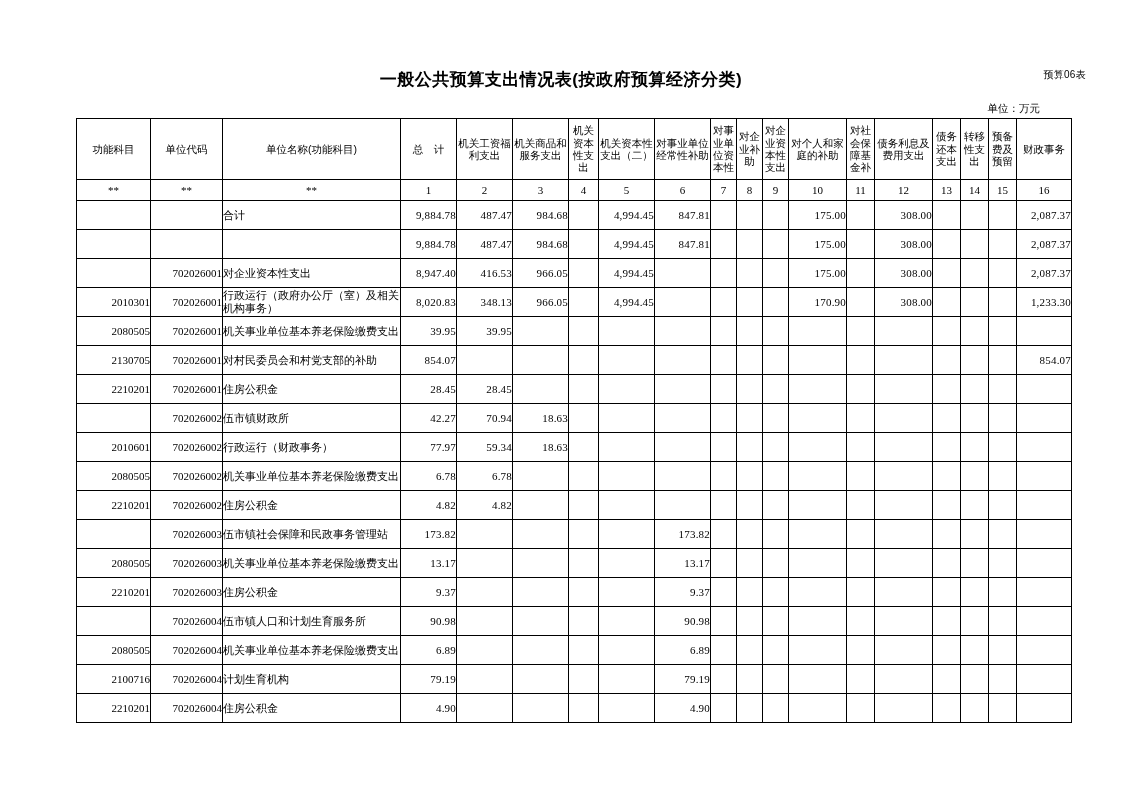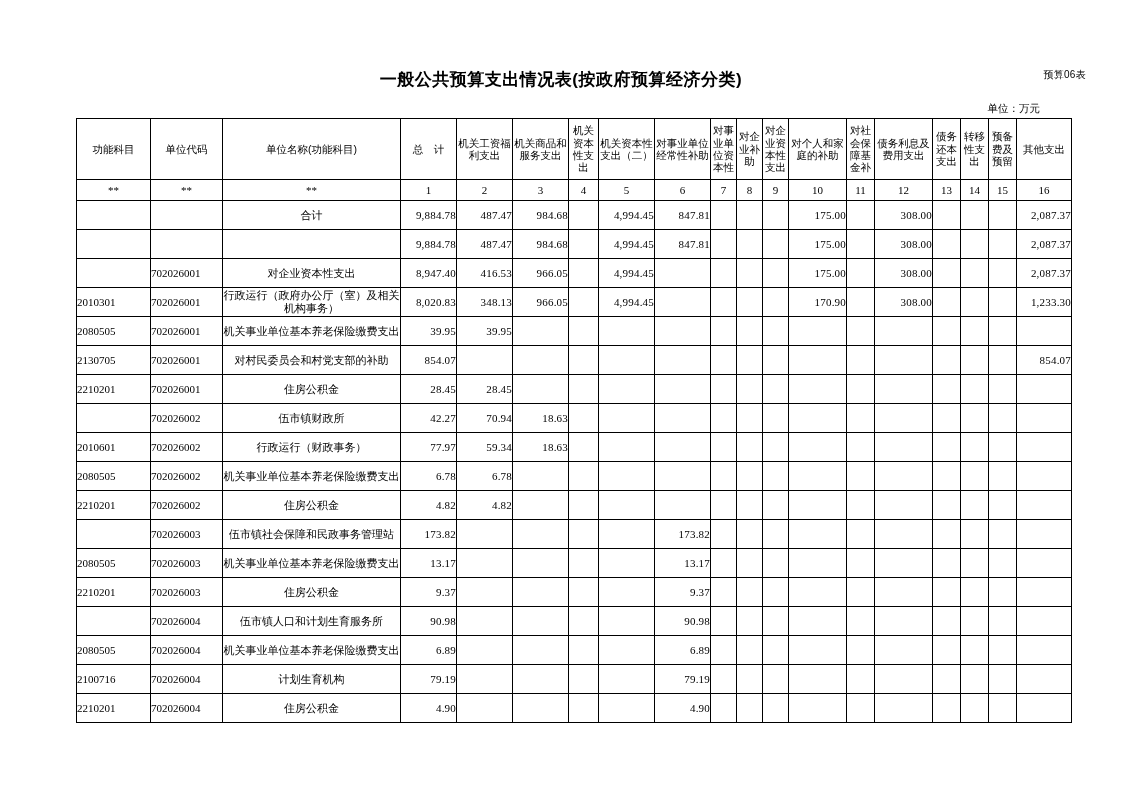--- a/index.html
+++ b/index.html
@@ -75,22 +75,22 @@
   thead tr.numrow th {
     height: 20px;
     font-size: 11px;
     font-family: "Liberation Serif", serif;
   }
   tbody td {
     height: 28px;
     font-size: 11px;
     font-family: "Liberation Serif", serif;
   }
-  td.c { text-align: left; }
-  td.l { text-align: center; }
+  td.c { text-align: right; }
+  td.l { text-align: left; }
   td.num { text-align: right; padding-right: 5px; letter-spacing: 0.2px; }
   .label-ind0 { padding-left: 6px; }
   .label-ind1 { padding-left: 18px; }
   .wrap2 { line-height: 1.15; }
 </style>
 </head>
 <body>
 
 <div class="page">
 
@@ -135,21 +135,21 @@
         <th>对事业单位经常性补助</th>
         <th>对事业单位资本性</th>
         <th>对企业补助</th>
         <th>对企业资本性支出</th>
         <th>对个人和家庭的补助</th>
         <th>对社会保障基金补</th>
         <th>债务利息及费用支出</th>
         <th>债务还本支出</th>
         <th>转移性支出</th>
         <th>预备费及预留</th>
-        <th>其他支出</th>
+        <th>财政事务</th>
       </tr>
       <tr class="numrow">
         <th>**</th>
         <th>**</th>
         <th>**</th>
         <th>1</th>
         <th>2</th>
         <th>3</th>
         <th>4</th>
         <th>5</th>

